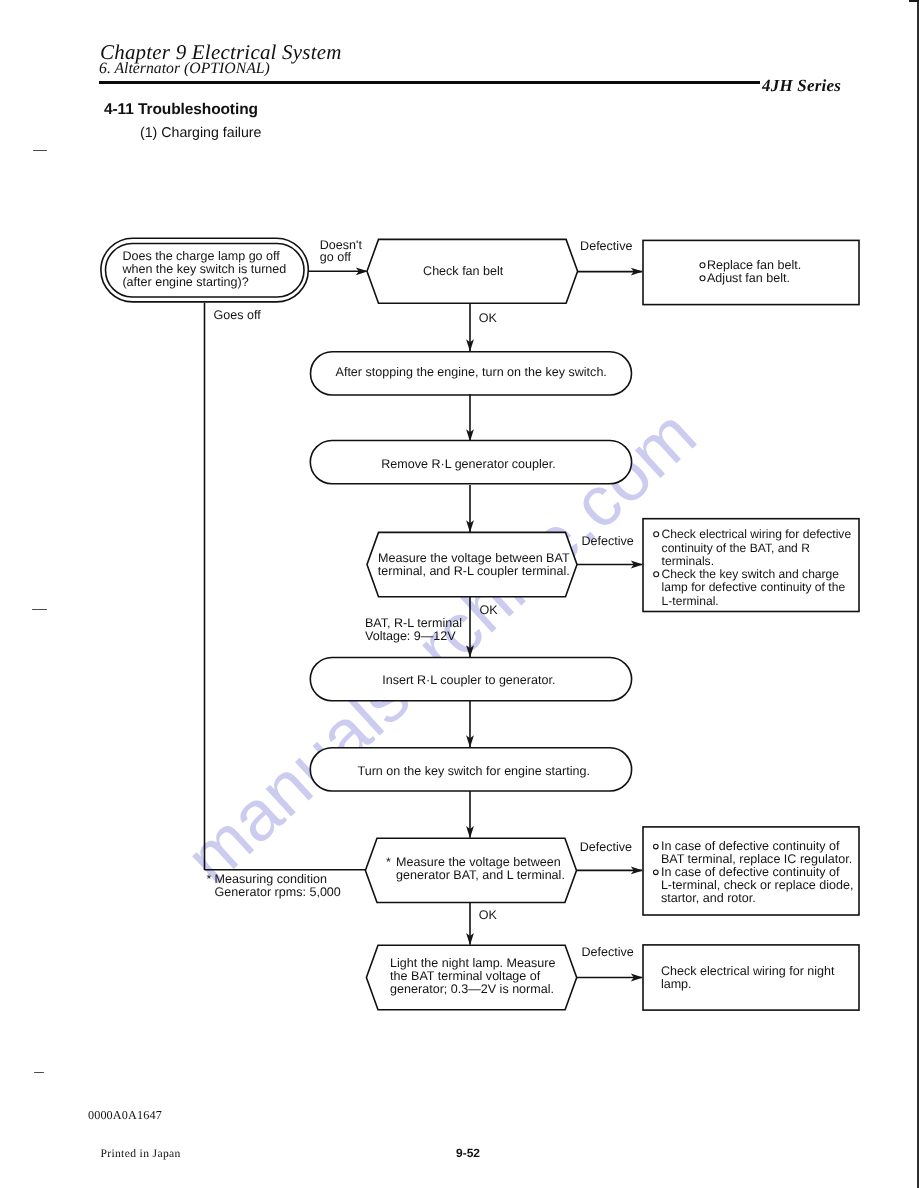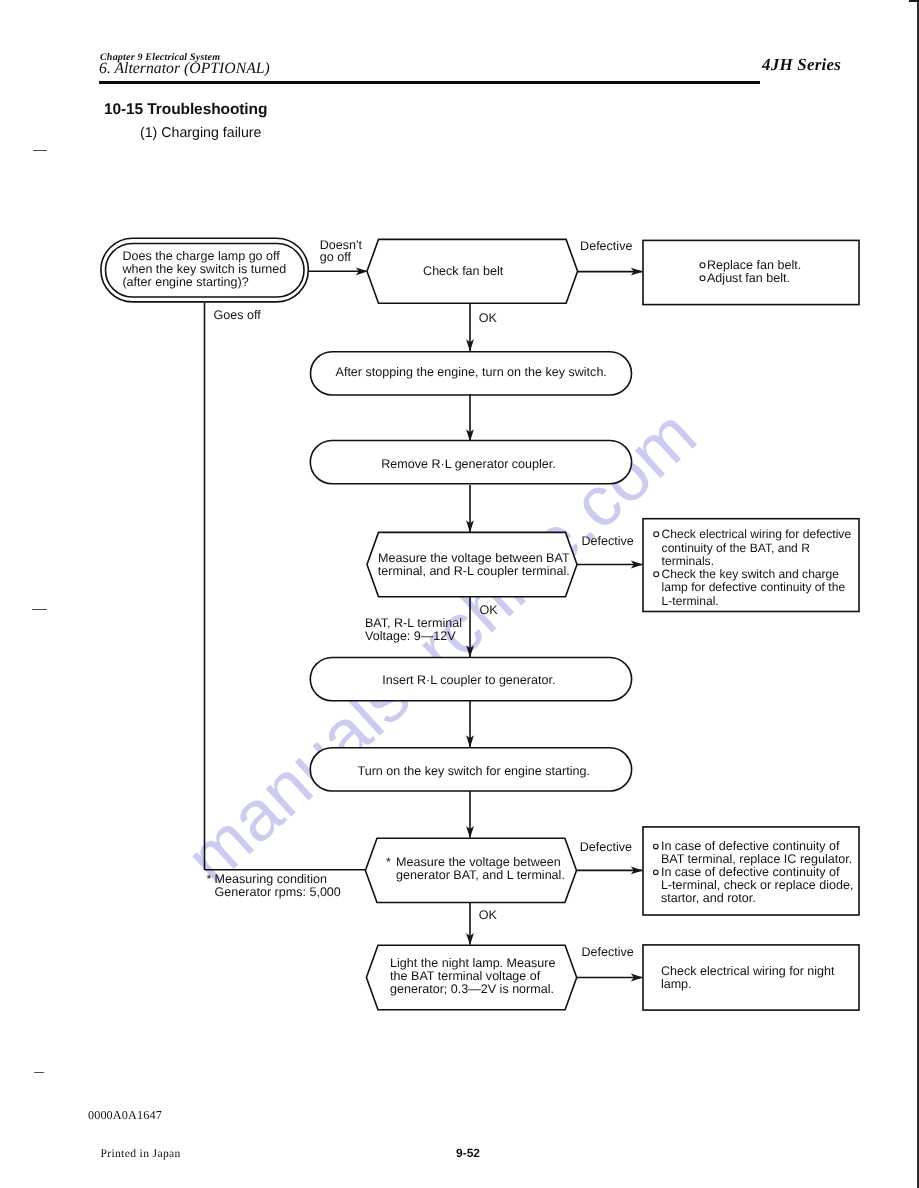--- a/index.html
+++ b/index.html
@@ -3,26 +3,26 @@
 <meta charset="utf-8">
 <title>4JH Series 9-52</title>
 <style>
   html,body{margin:0;padding:0;background:#ffffff;}
   body{width:919px;height:1188px;position:relative;overflow:hidden;
        font-family:"Liberation Sans",sans-serif;color:#111;
        -webkit-font-smoothing:antialiased;text-rendering:geometricPrecision;}
   .page{position:absolute;left:0;top:0;width:919px;height:1188px;background:#ffffff;}
 
   
-  .hdr-chapter{position:absolute;left:100px;top:52px;font-family:"Liberation Serif",serif;
-     font-weight:bold;font-style:italic;font-size:10px;letter-spacing:.2px;white-space:nowrap;}
+  .hdr-chapter{position:absolute;left:100px;top:40px;font-family:"Liberation Serif",serif;
+     font-weight:normal;font-style:italic;font-size:21px;letter-spacing:.2px;white-space:nowrap;}
   .hdr-section{position:absolute;left:99px;top:60px;font-family:"Liberation Serif",serif;
      font-style:italic;font-size:15.75px;white-space:nowrap;}
   .hdr-rule{position:absolute;left:99px;top:81px;width:661px;height:3px;background:#0c0c0c;}
-  .hdr-series{position:absolute;left:762px;top:55px;font-family:"Liberation Serif",serif;
+  .hdr-series{position:absolute;left:762px;top:76px;font-family:"Liberation Serif",serif;
      font-weight:bold;font-style:italic;font-size:17px;letter-spacing:.2px;white-space:nowrap;}
 
   .sec-title{position:absolute;left:104px;top:101px;font-size:15.5px;font-weight:bold;
      letter-spacing:-0.1px;white-space:nowrap;}
   .sec-sub{position:absolute;left:100px;top:125px;font-size:14.2px;white-space:nowrap;margin-left:40px;}
 
   
   .ft-printed{position:absolute;left:100.4px;top:1146.5px;font-family:"Liberation Serif",serif;
      font-size:11.6px;letter-spacing:.35px;white-space:nowrap;}
   .ft-code{position:absolute;left:87.9px;top:1108px;font-family:"Liberation Serif",serif;
@@ -55,21 +55,21 @@
     <g transform="rotate(-42.5 214 887)">
       <text x="214" y="887" text-anchor="start" font-family="&quot;Liberation Sans&quot;, sans-serif" font-size="71px" letter-spacing="0.5" fill="#ccccf0">manualsarchive.com</text>
     </g>
   </svg>
 
 <div class="hdr-chapter">Chapter 9 Electrical System</div>
 <div class="hdr-section">6.  Alternator (OPTIONAL)</div>
 <div class="hdr-rule"></div>
 <div class="hdr-series">4JH  Series</div>
 
-<div class="sec-title">10-15 Troubleshooting</div>
+<div class="sec-title">4-11 Troubleshooting</div>
 <div class="sec-sub">(1) Charging failure</div>
 
 <svg id="flow" viewBox="0 0 919 1188">
     <rect x="100.9" y="238.2" width="207.4" height="63.7" rx="31.85" ry="31.85" fill="#fff" stroke="#111" stroke-width="1.6"></rect>
     <rect x="105.5" y="243.5" width="198.5" height="53.5" rx="26.75" ry="26.75" fill="#fff" stroke="#111" stroke-width="1.6"></rect>
     <text x="122.4" y="260.1" font-family="&quot;Liberation Sans&quot;, sans-serif" font-size="12.55px" text-anchor="start" fill="#141414">Does the charge lamp go off</text>
     <text x="122.4" y="273.20000000000005" font-family="&quot;Liberation Sans&quot;, sans-serif" font-size="12.55px" text-anchor="start" fill="#141414">when the key switch is turned</text>
     <text x="122.4" y="286.3" font-family="&quot;Liberation Sans&quot;, sans-serif" font-size="12.55px" text-anchor="start" fill="#141414">(after engine starting)?</text>
     <line x1="308" y1="271.3" x2="366" y2="271.3" stroke="#111" stroke-width="1.6"></line>
     <path d="M355.8,267.40000000000003 L368,271.3 L355.8,275.2 L358.8,271.3 Z" fill="#161616"></path>

